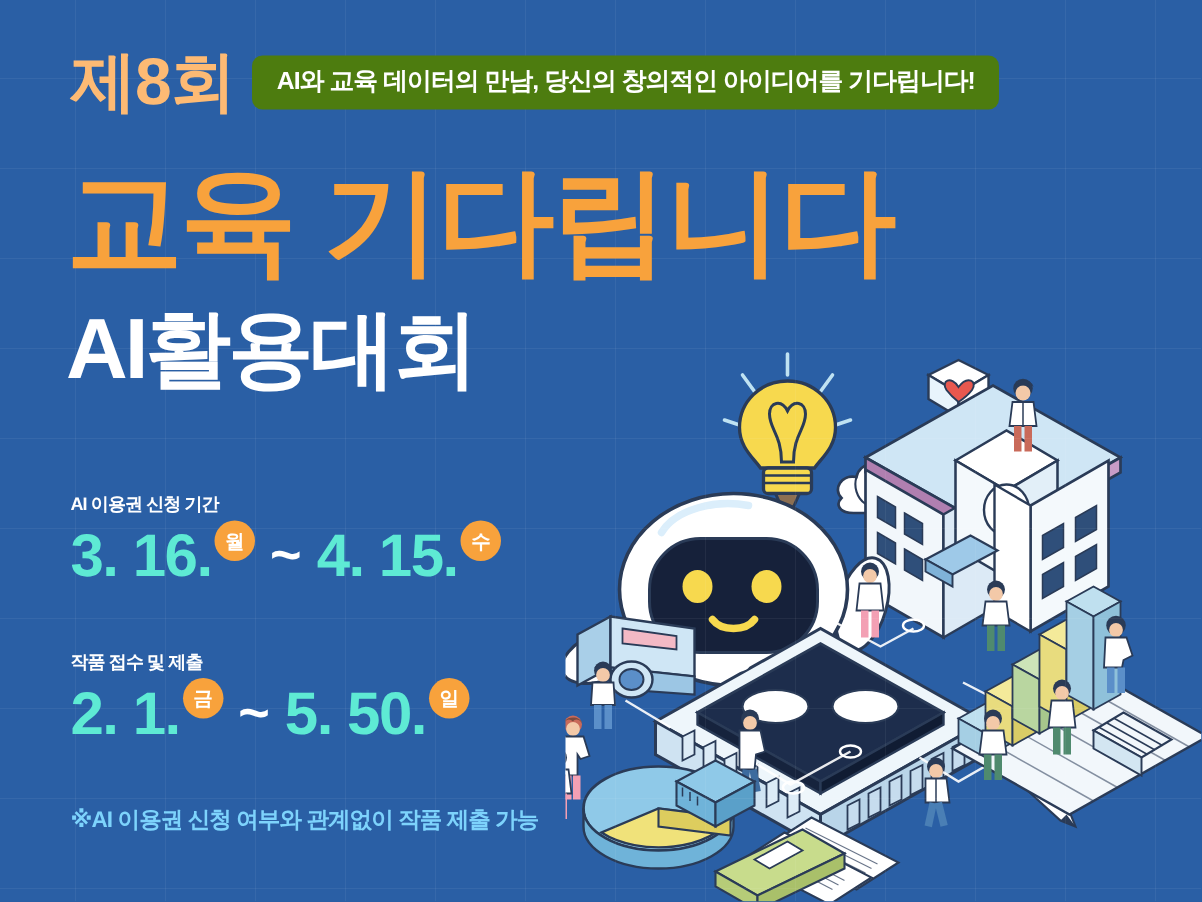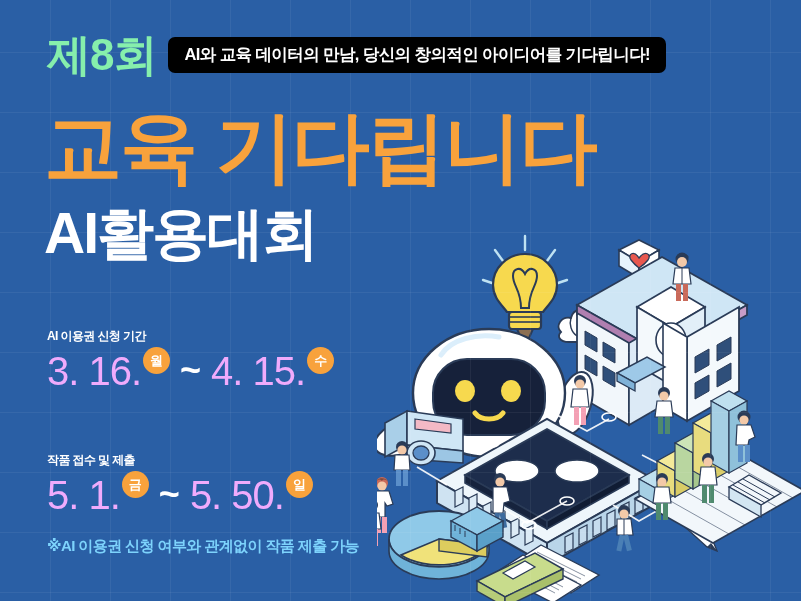--- a/index.html
+++ b/index.html
@@ -27,53 +27,53 @@
   }
   
   #art { position:absolute; right:-6px; bottom:-4px; width:430px; height:400px; z-index:2; }
   #artTop { position:absolute; right:118px; top:228px; width:240px; height:190px; z-index:2; }
 
   
   #content { position:absolute; inset:0; z-index:5; }
 
   .row-head { position:absolute; left:47px; top:33px; display:flex; align-items:center; }
   .ordinal {
-    color:#86efac; font-size:44px; font-weight:700; letter-spacing:-1px;
+    color:#fdba74; font-size:44px; font-weight:700; letter-spacing:-1px;
     line-height:1; white-space:nowrap;
   }
   .banner {
     margin-left:12px;
-    background:#000000;
+    background:#4d7c0f;
     border-radius:7px;
     padding:9px 16px 10px 16px;
     color:#ffffff; font-size:16.5px; font-weight:700; letter-spacing:-.6px;
     white-space:nowrap; line-height:1;
   }
 
   .title1 {
     position:absolute; left:44px; top:108px;
     color:#f8a23c; font-size:78px; font-weight:700;
     letter-spacing:-2px; line-height:1; white-space:nowrap;
   }
   .title2 {
     position:absolute; left:44px; top:205px;
     color:#ffffff; font-size:57px; font-weight:700;
     letter-spacing:-2px; line-height:1; white-space:nowrap;
   }
 
   .block { position:absolute; left:47px; }
   .b1 { top:330px; }
-  .b2 { top:454px; }
+  .b2 { top:435px; }
   .blabel {
     color:#ffffff; font-size:12px; font-weight:700;
     letter-spacing:-.6px; line-height:1; margin-bottom:9px; white-space:nowrap;
   }
   .dates { display:flex; align-items:flex-start; white-space:nowrap; }
   .dtext {
-    color:#f0abfc; font-size:40px; font-weight:400;
+    color:#5eead4; font-size:40px; font-weight:700;
     letter-spacing:-1px; line-height:1;
   }
   .badge {
     display:inline-flex; align-items:center; justify-content:center;
     width:27px; height:27px; border-radius:50%;
     background:#f8a23c; color:#ffffff;
     font-size:13px; font-weight:700; line-height:1;
     margin:-4px 0 0 2px; flex:0 0 auto;
   }
   .tilde { color:#ffffff; font-size:36px; font-weight:700; margin:0 10px; line-height:1.05; }
@@ -448,21 +448,21 @@
         <span class="badge">월</span>
         <span class="tilde">~</span>
         <span class="dtext">4. 15.</span>
         <span class="badge">수</span>
       </div>
     </div>
 
     <div class="block b2">
       <div class="blabel">작품 접수 및 제출</div>
       <div class="dates">
-        <span class="dtext">5. 1.</span>
+        <span class="dtext">2. 1.</span>
         <span class="badge">금</span>
         <span class="tilde">~</span>
         <span class="dtext">5. 50.</span>
         <span class="badge">일</span>
       </div>
     </div>
 
     <div class="note">※AI 이용권 신청 여부와 관계없이 작품 제출 가능</div>
   </div>
 </div>

